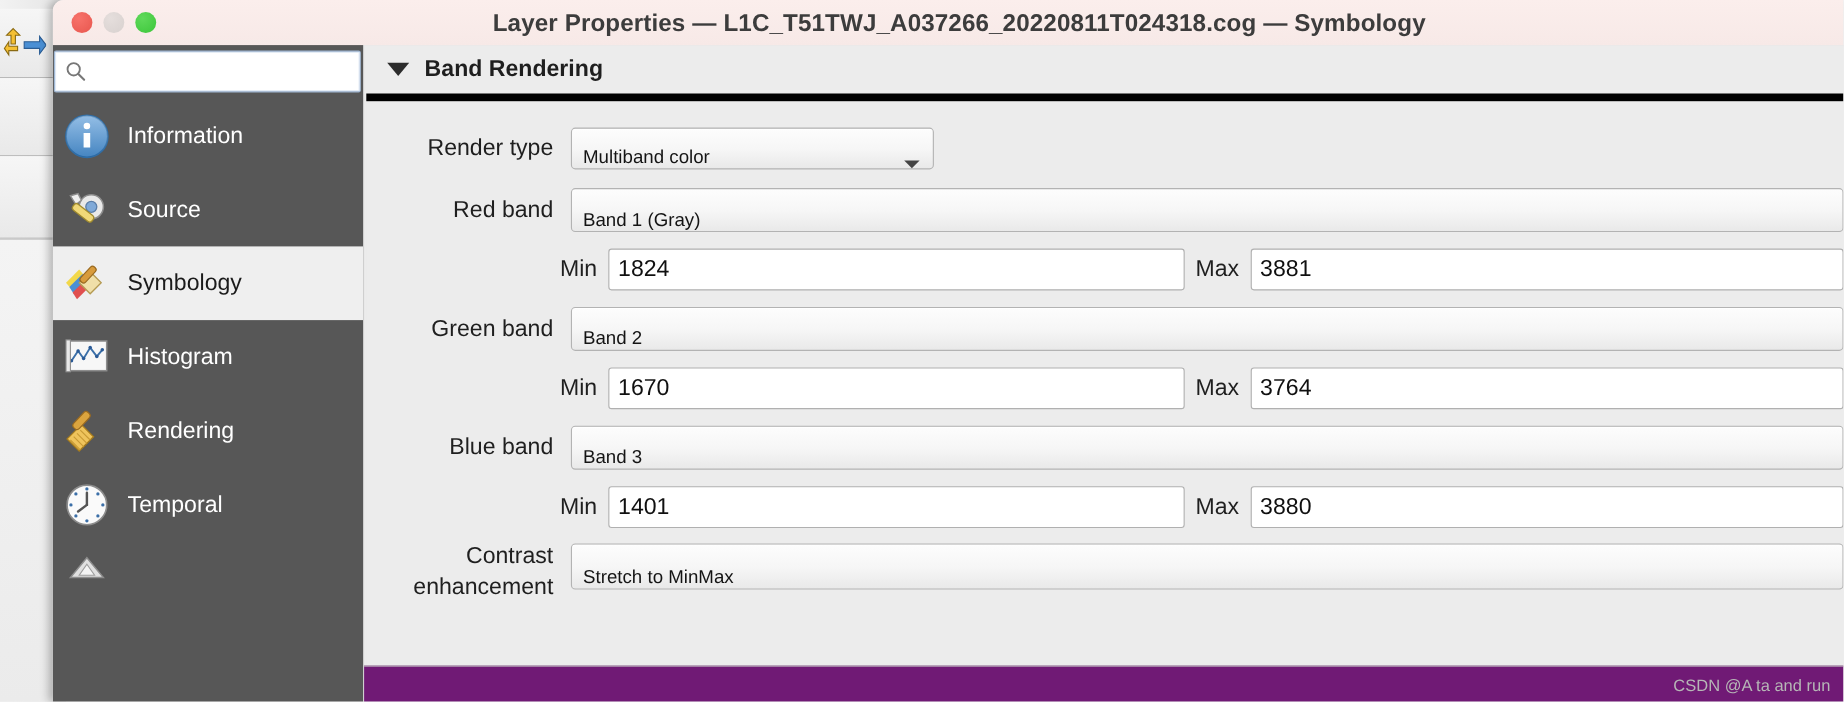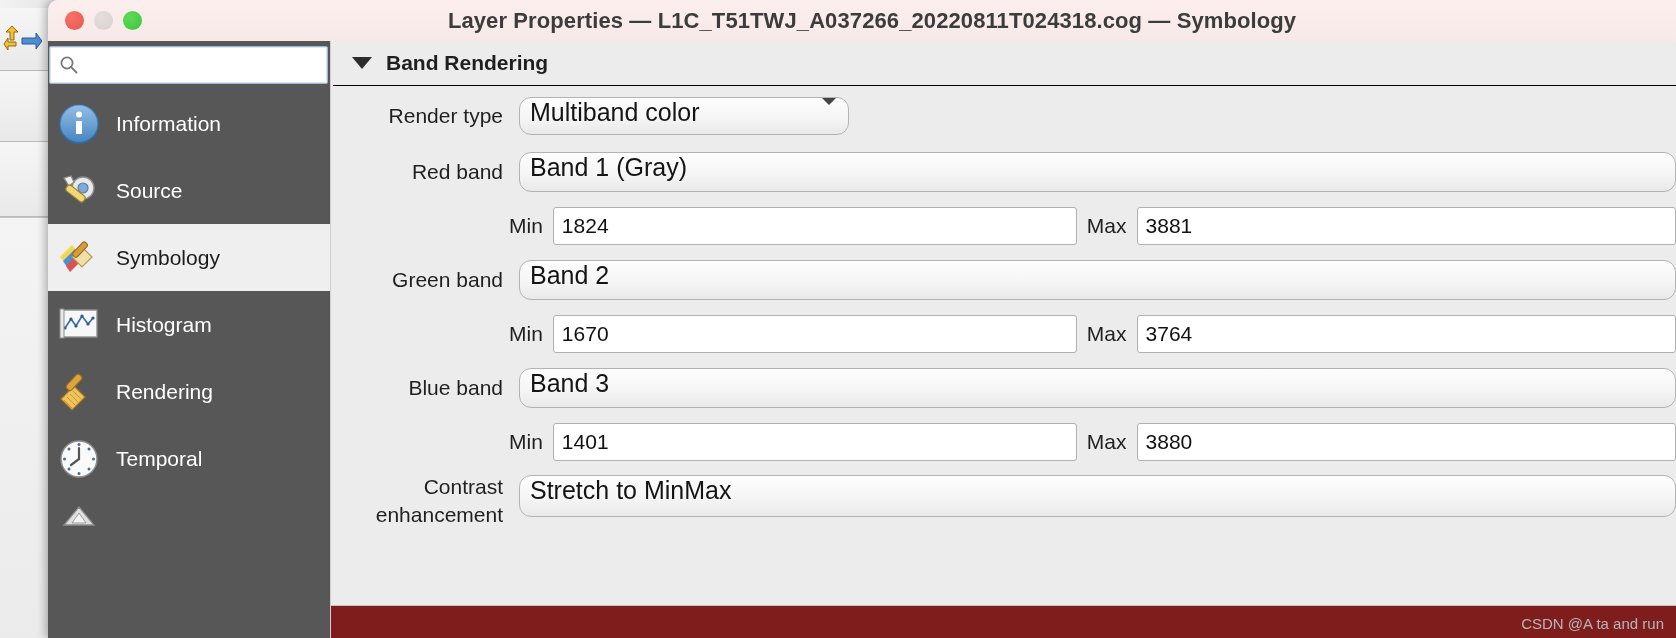--- a/index.html
+++ b/index.html
@@ -200,22 +200,22 @@
     font-size: 21px;
     font-weight: bold;
     color: #1f1f1f;
   }
 
   .panel {
     position: absolute;
     left: 2px; top: 44px;
     right: 0; bottom: 32px;
     background: #ececec;
-    border-top: 1px solid #000000;
-    padding: 2px 0 0 0;
+    border-top: 7px solid #000000;
+    padding: 15px 0 0 0;
     box-sizing: border-box;
   }
 
   .row {
     display: flex;
     align-items: center;
     height: 56px;
   }
   .row-label {
     width: 186px;
@@ -226,26 +226,26 @@
     font-size: 21px;
     color: #1f1f1f;
     line-height: 1.1;
   }
   .row-label.two-line { line-height: 1.32; margin-top: 9px; }
 
   .combo {
     height: 38px;
     background: linear-gradient(to bottom, #fdfdfd 0%, #f6f6f6 52%, #e9e9e9 100%);
     border: 1px solid #b3b3b3;
-    border-radius: 12px;
-    display: flex;
-    align-items: flex-start;
+    border-radius: 4px;
+    display: flex;
+    align-items: flex-end;
     padding: 0 10px;
     box-sizing: border-box;
-    font-size: 25px;
+    font-size: 17px;
     color: #141414;
     position: relative;
     box-shadow: 0 1px 0 rgba(255,255,255,0.9) inset;
   }
   .combo .arrow {
     position: absolute;
     right: 12px;
     width: 0; height: 0;
     border-left: 7px solid transparent;
     border-right: 7px solid transparent;
@@ -288,21 +288,21 @@
     outline: none;
     line-height: 36px;
   }
   .tf-min { width: 524px; }
   .tf-max { flex: 1; min-width: 120px; }
 
   .statusbar {
     position: absolute;
     left: 0; right: 0; bottom: 0;
     height: 32px;
-    background: #7f1d1d;
+    background: #701a75;
     border-top: 1px solid #c4c4c4;
   }
   .watermark {
     position: absolute;
     right: 12px;
     bottom: 6px;
     font-size: 15px;
     color: #b6b6b6;
   }
 </style>

